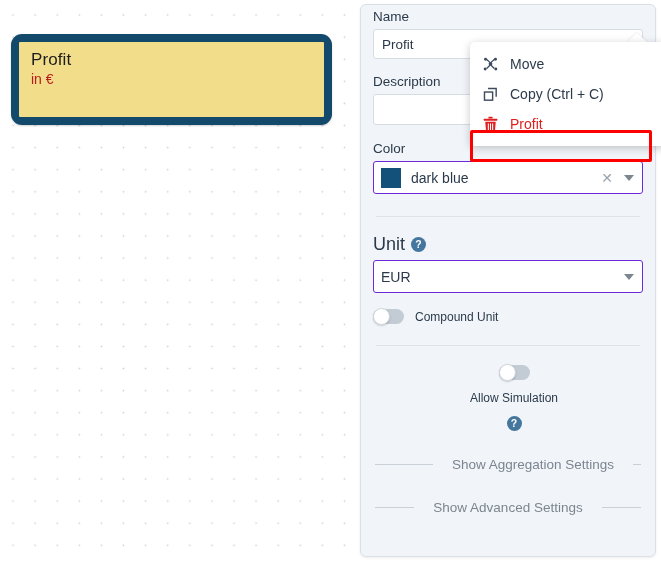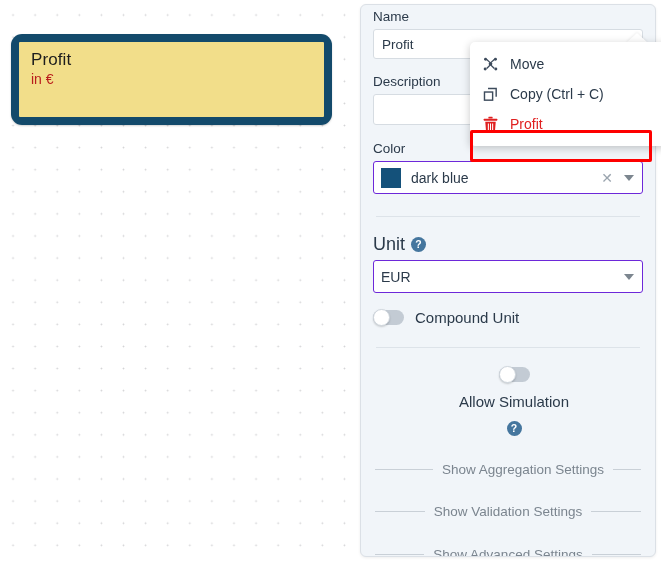--- a/index.html
+++ b/index.html
@@ -201,26 +201,26 @@
   }
   .toggle i {
     position: absolute;
     left: 0px; top: -1px;
     width: 17px; height: 17px;
     border-radius: 50%;
     background: #ffffff;
     border: 1px solid #cfd6dd;
     box-shadow: 0 1px 2px rgba(0,0,0,0.18);
   }
-  .toggle-label { font-size: 15px; color: #2b3a4a; }
+  .toggle-label { font-size: 12px; color: #2b3a4a; }
 
   .show-link {
     display: flex;
     align-items: center;
-    gap: 9px;
+    gap: 19px;
     padding: 0 14px;
     cursor: pointer;
   }
   .show-link .ln { flex: 1 1 auto; height: 1px; background: #c9d0d7; }
   .show-link .ln.short { flex: 0 0 58px; }
   .show-link .lbl { font-size: 13.5px; color: #7b858f; white-space: nowrap; }
 
   
   #ctx-wrap {
     position: absolute;
@@ -339,25 +339,20 @@
       <span class="toggle-label">Allow Simulation</span>
       <span class="help-icon">?</span>
     </div>
 
     <div class="show-link" style="margin-top:26px;">
       <span class="ln short"></span>
       <span class="lbl">Show Aggregation Settings</span>
       <span class="ln"></span>
     </div>
 
-    <div class="show-link" style="margin-top:27px;">
-      <span class="ln"></span>
-      <span class="lbl">Show Validation Settings</span>
-      <span class="ln"></span>
-    </div>
 
     <div class="show-link" style="margin-top:28px;">
       <span class="ln"></span>
       <span class="lbl">Show Advanced Settings</span>
       <span class="ln"></span>
     </div>
 
   </div>
 
   <div id="ctx-wrap">

